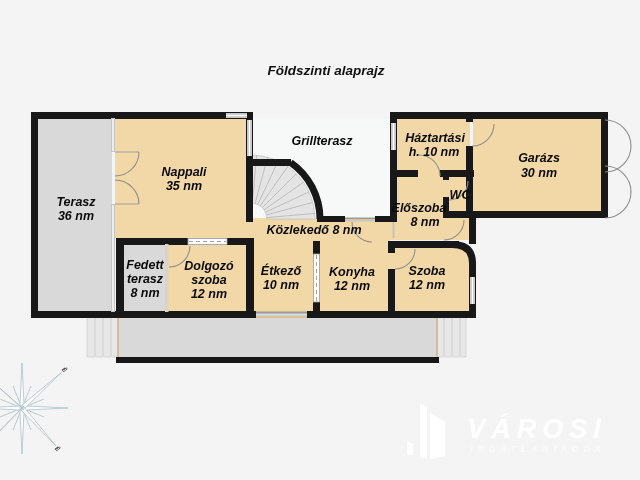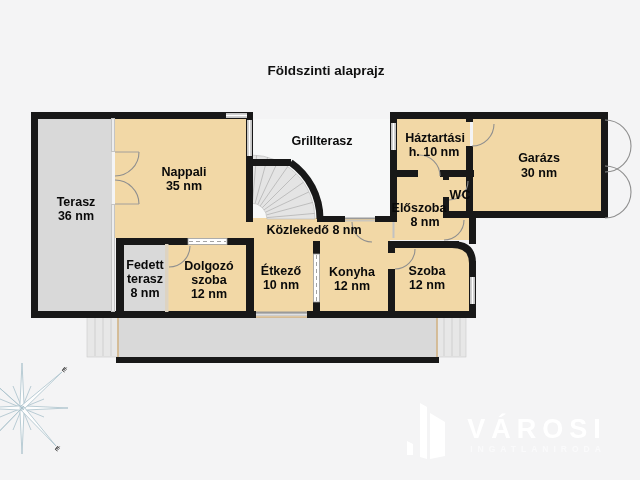--- a/index.html
+++ b/index.html
@@ -1,17 +1,17 @@
 <!DOCTYPE html>
 <html><head>
 <meta charset="utf-8">
 <style>
   html,body{margin:0;padding:0;background:#f4f4f5;}
   .stage{position:relative;width:640px;height:480px;background:#f4f4f5;overflow:hidden;
-         font-family:"Liberation Sans",sans-serif;}
+         font-family:"Liberation Sans",sans-serif;font-style:italic;}
   svg{position:absolute;left:0;top:0;}
   .lbl{font-family:"Liberation Sans",sans-serif;font-weight:bold;font-size:12.5px;fill:#0a0a0a;
        text-anchor:middle;dominant-baseline:middle;}
   .title{font-family:"Liberation Sans",sans-serif;font-weight:bold;font-size:13.5px;fill:#111;
        text-anchor:middle;dominant-baseline:middle;}
   .wall{fill:#181818;}
   .warc{stroke:#181818;stroke-width:7;fill:none;}
   .thinwall{fill:#c4c4c4;}
   .thinwall2{fill:#ddd3c2;}
   .door{stroke:#8f8f8f;stroke-width:1.1;fill:none;}

